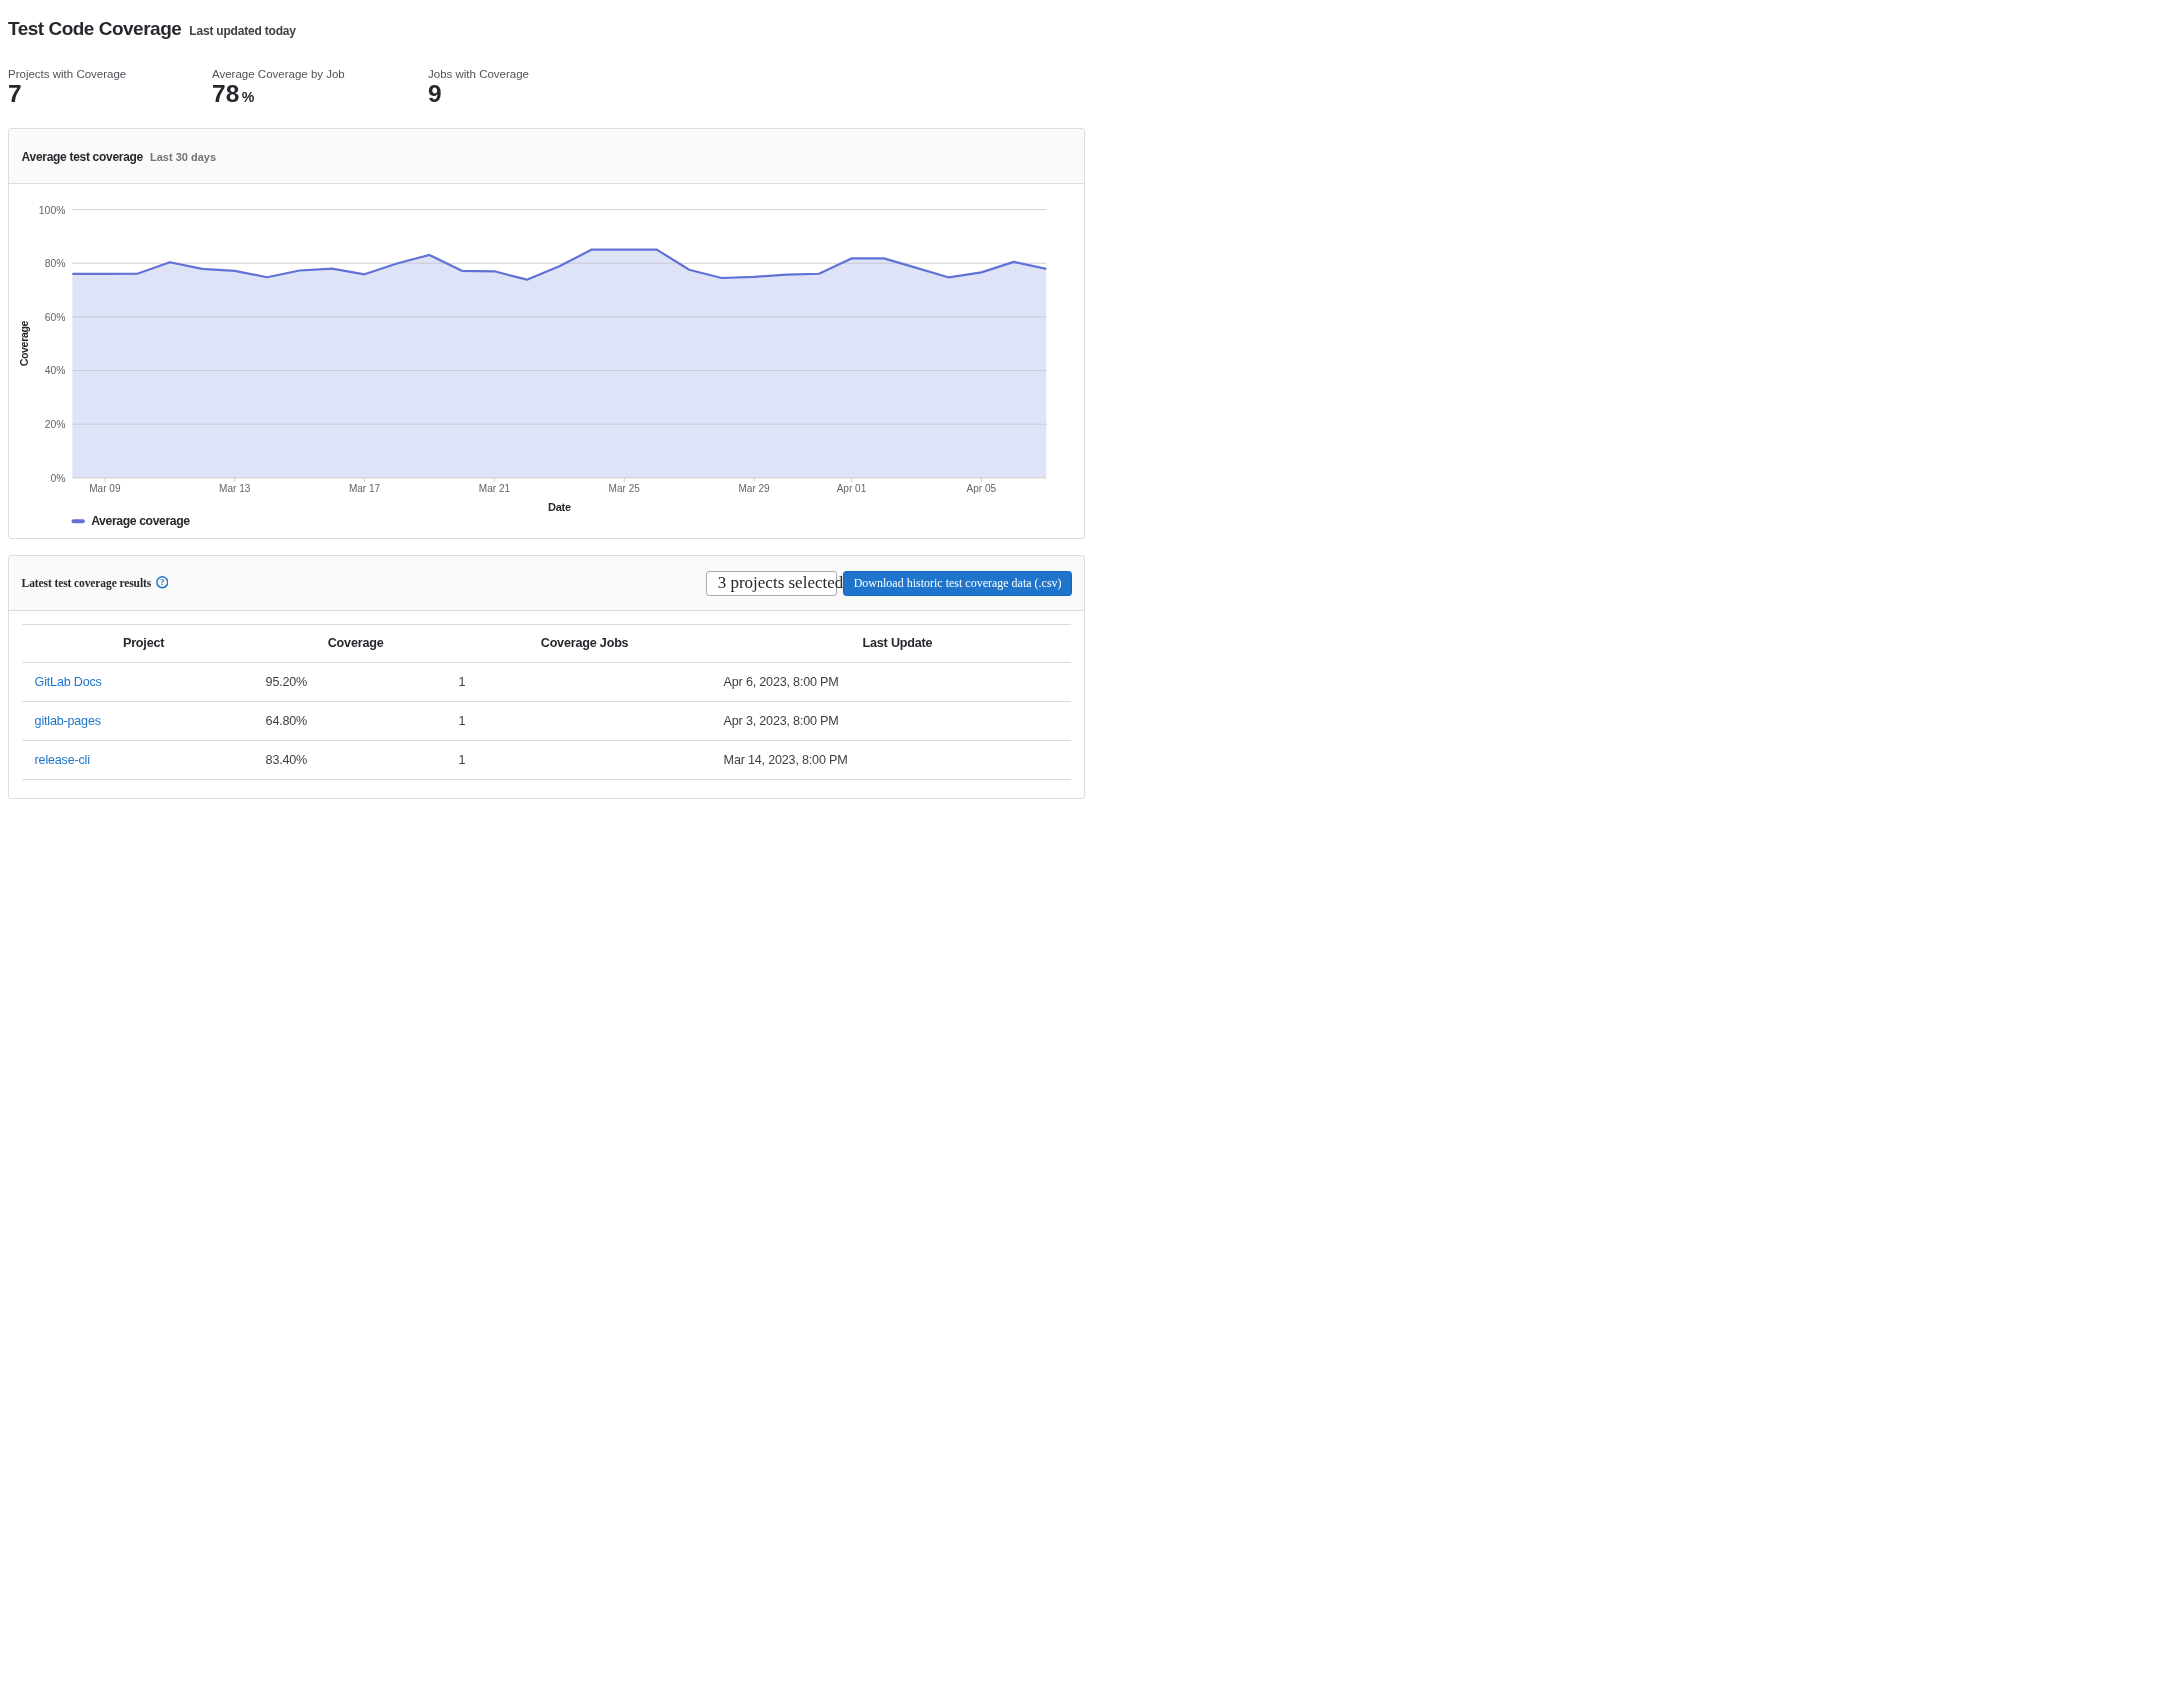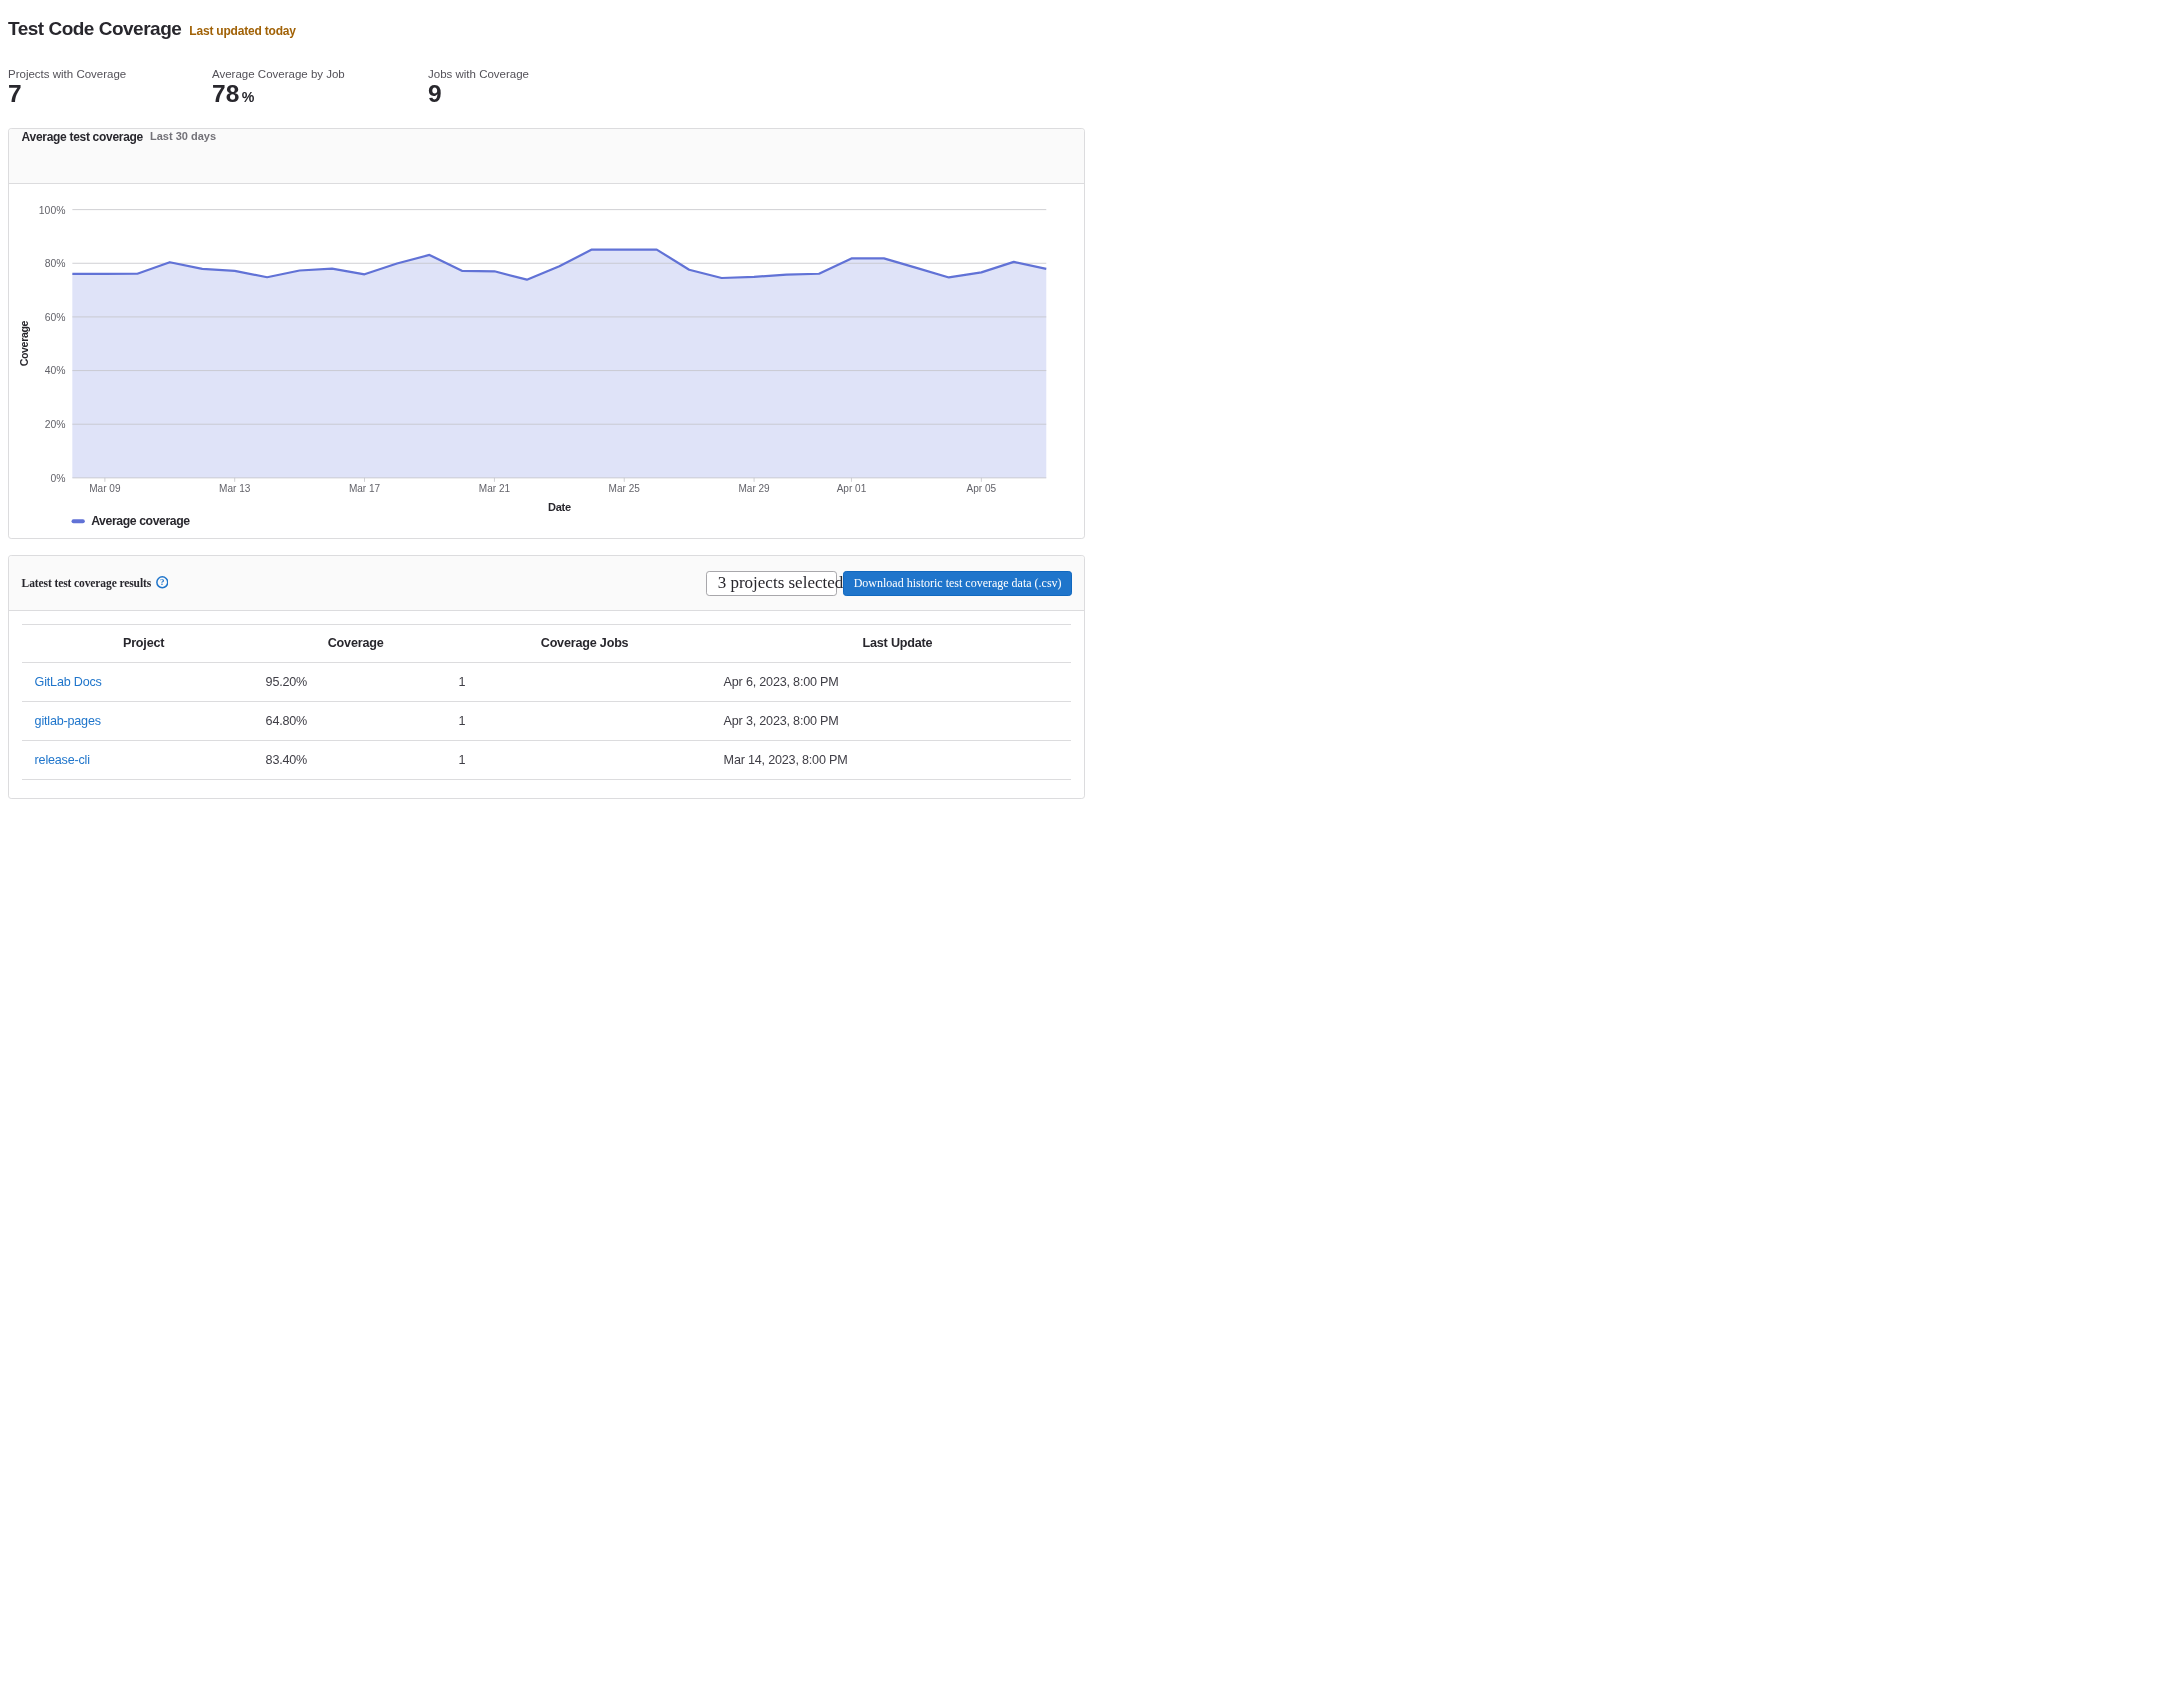--- a/index.html
+++ b/index.html
@@ -5,31 +5,31 @@
 * { margin:0; padding:0; box-sizing:border-box; }
 html,body { background:#fff; }
 body {
   font-family:"Liberation Sans", sans-serif;
   color:#28272d;
   width:1092px;
 }
 .page { padding:0 7.1px 0 8px; }
 .titlerow { margin-top:18px; display:flex; align-items:baseline; }
 .titlerow h1 { font-size:19px; font-weight:bold; letter-spacing:-0.5px; color:#28272d; }
-.titlerow .updated { margin-left:8px; font-size:12px; font-weight:bold; color:#a16207; letter-spacing:-0.2px; }
+.titlerow .updated { margin-left:8px; font-size:12px; font-weight:bold; color:#404040; letter-spacing:-0.2px; }
 .stats { display:flex; margin-top:26px;gap:40px; }
 .stat1 { width:164px; }
 .stat2 { width:176px; }
 .stat .label { font-size:11.5px; color:#535158; line-height:16px; }
 .stat .value { margin-top:0; font-size:24.5px; font-weight:bold; color:#28272d; line-height:24px; }
 .stat .unit { font-size:14.2px; font-weight:bold; margin-left:2.4px; }
 .card { border:0.8px solid #dcdcde; border-radius:3.2px; }
 .card-header { background:#fafafa; border-bottom:0.8px solid #dcdcde; border-radius:3.2px 3.2px 0 0; }
 .card1 { margin-top:18.6px; }
-.card1 .card-header { height:55px; display:flex; padding:0 12.6px; }
+.card1 .card-header { height:55px; display:flex; align-items:center; padding:0 12.6px; }
 .card1 .ctitle, .card1 .csub { position:relative; top:1.8px; }
 .ctitle { font-size:12px; font-weight:bold; color:#28272d; letter-spacing:-0.3px; }
 .csub { font-size:11px; font-weight:bold; color:#737278; margin-left:7.1px; }
 .card1 .card-body { height:354px; position:relative; }
 .card2 { margin-top:16.6px; }
 .card2 .card-header { height:55px; display:flex; align-items:center; padding:0 12px 0 12.6px;font-family:Liberation Serif, serif; }
 .card2 .helpicon { position:relative; top:1.2px; }
 .card2 .ctitle { font-size:11.5px; letter-spacing:-0.1px; }
 .helpicon { margin-left:4.7px; }
 .spacer { flex:1; }

